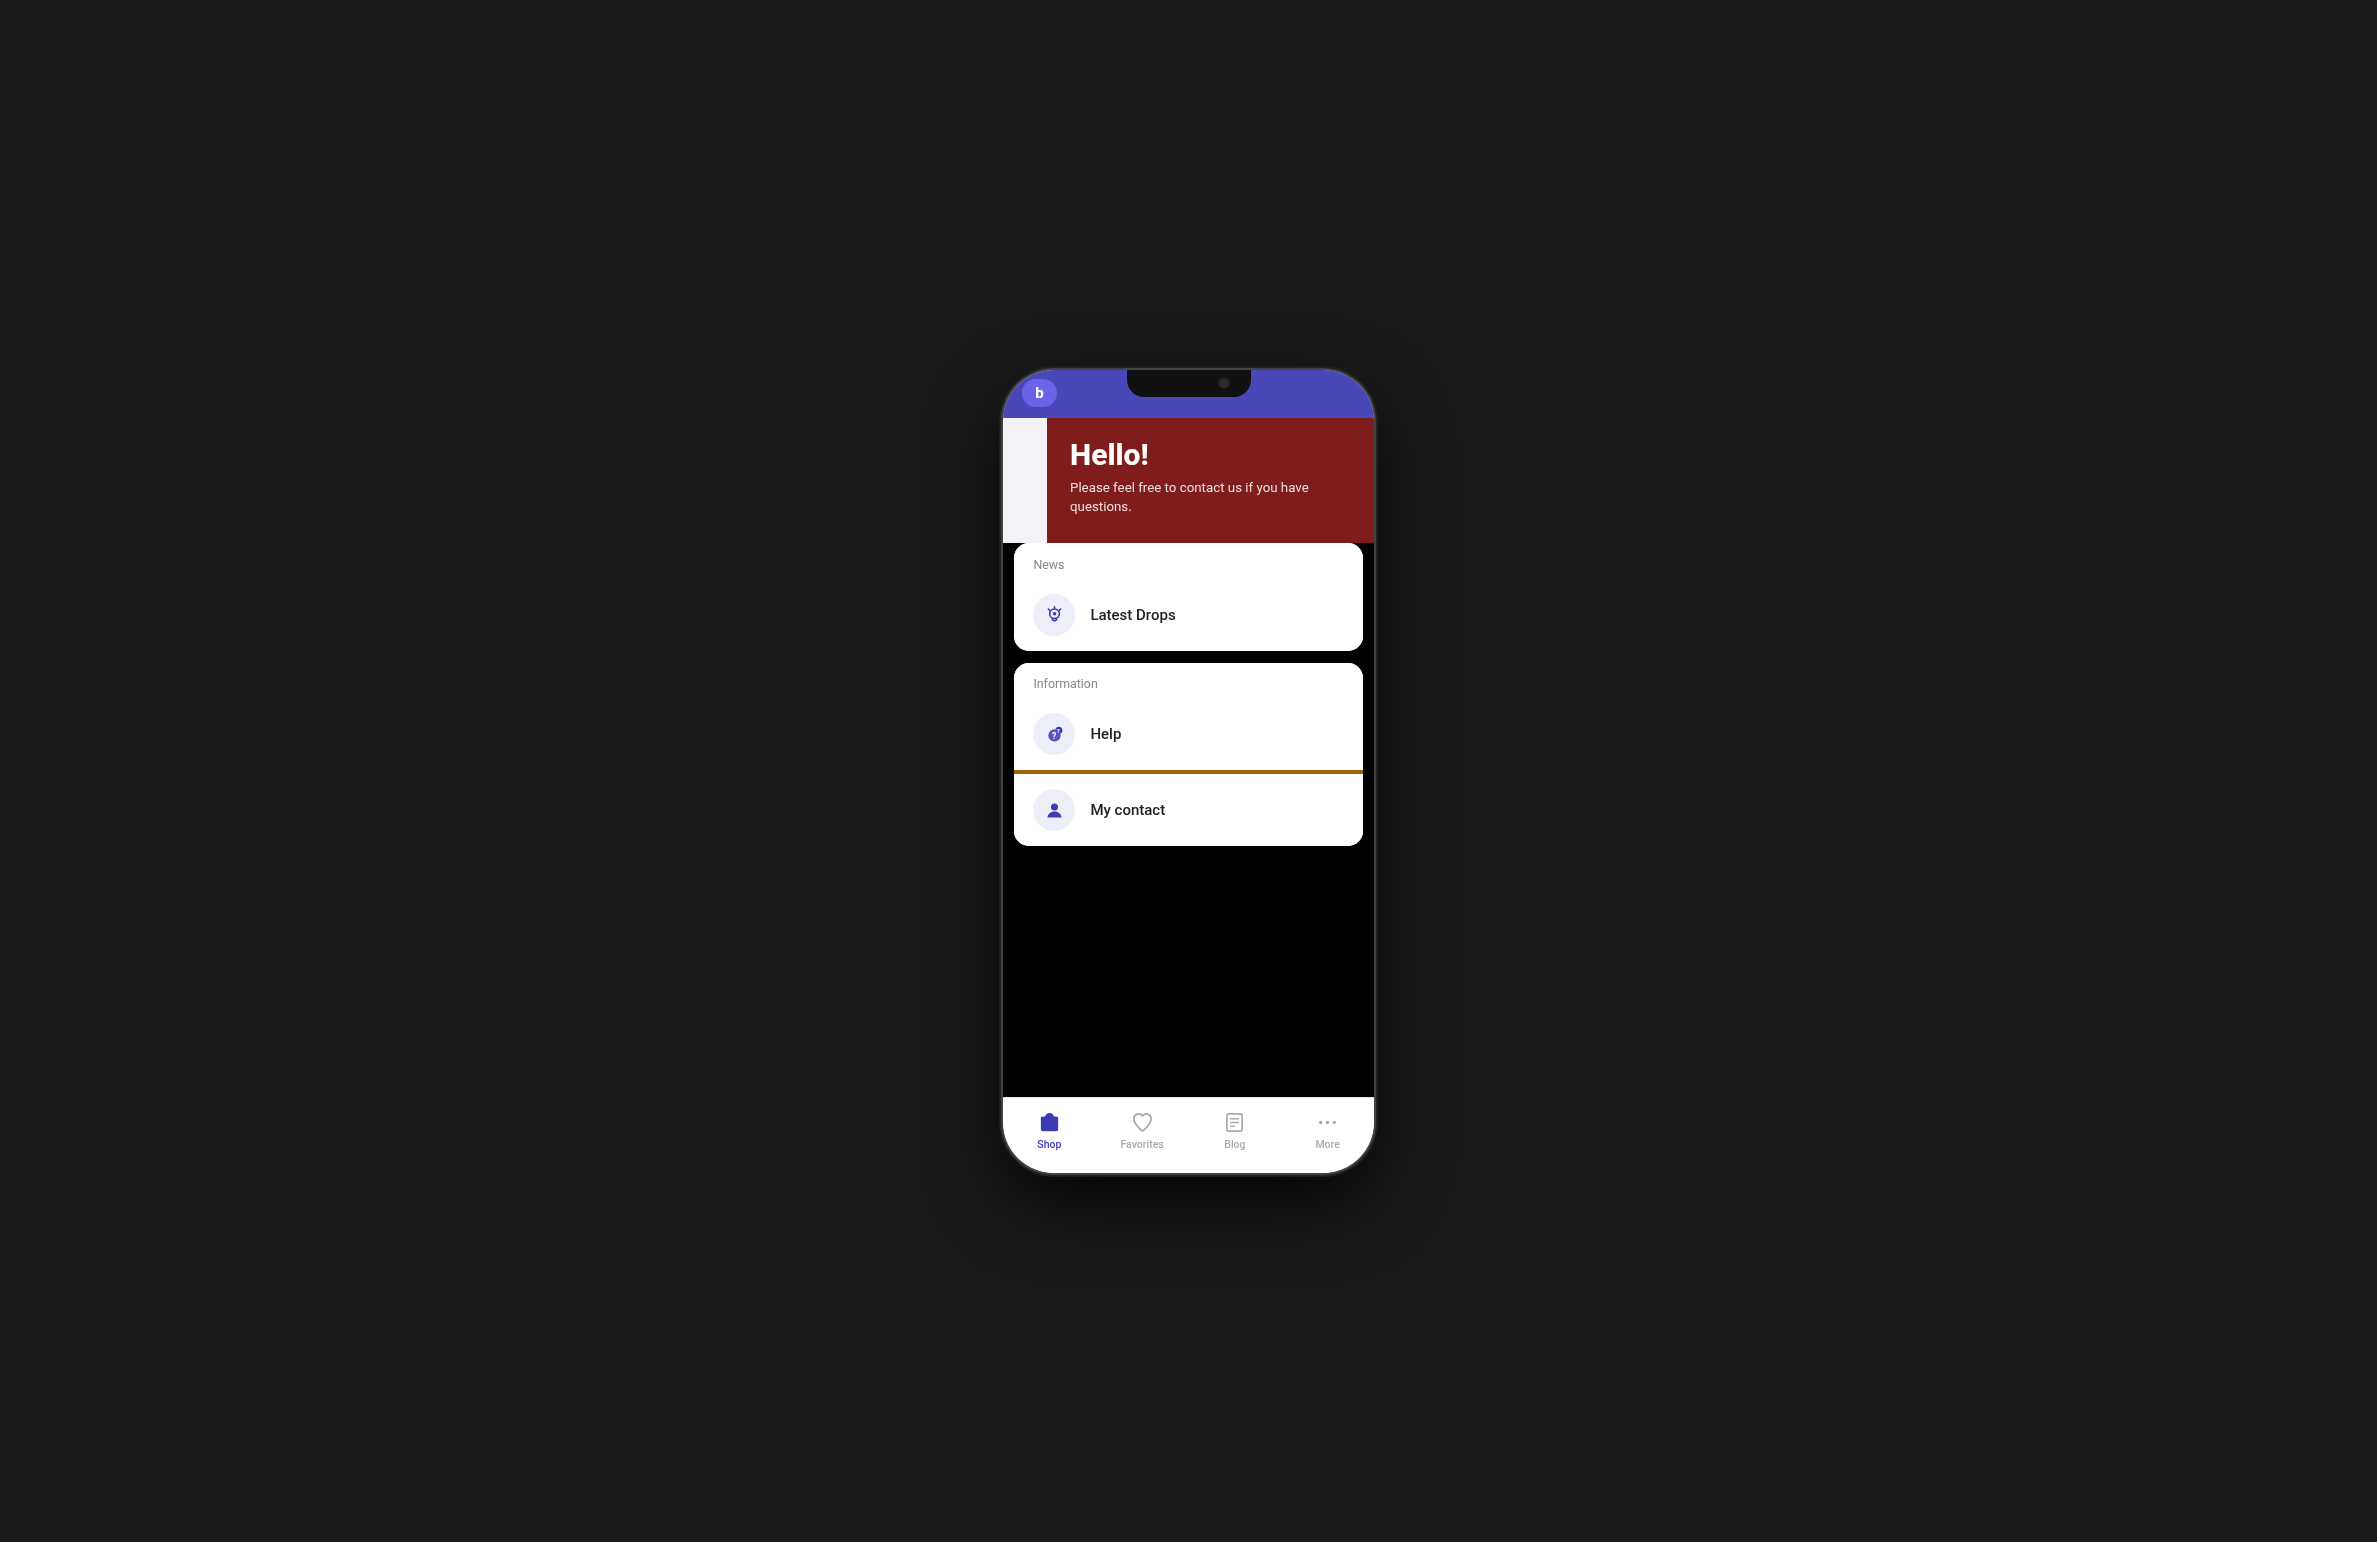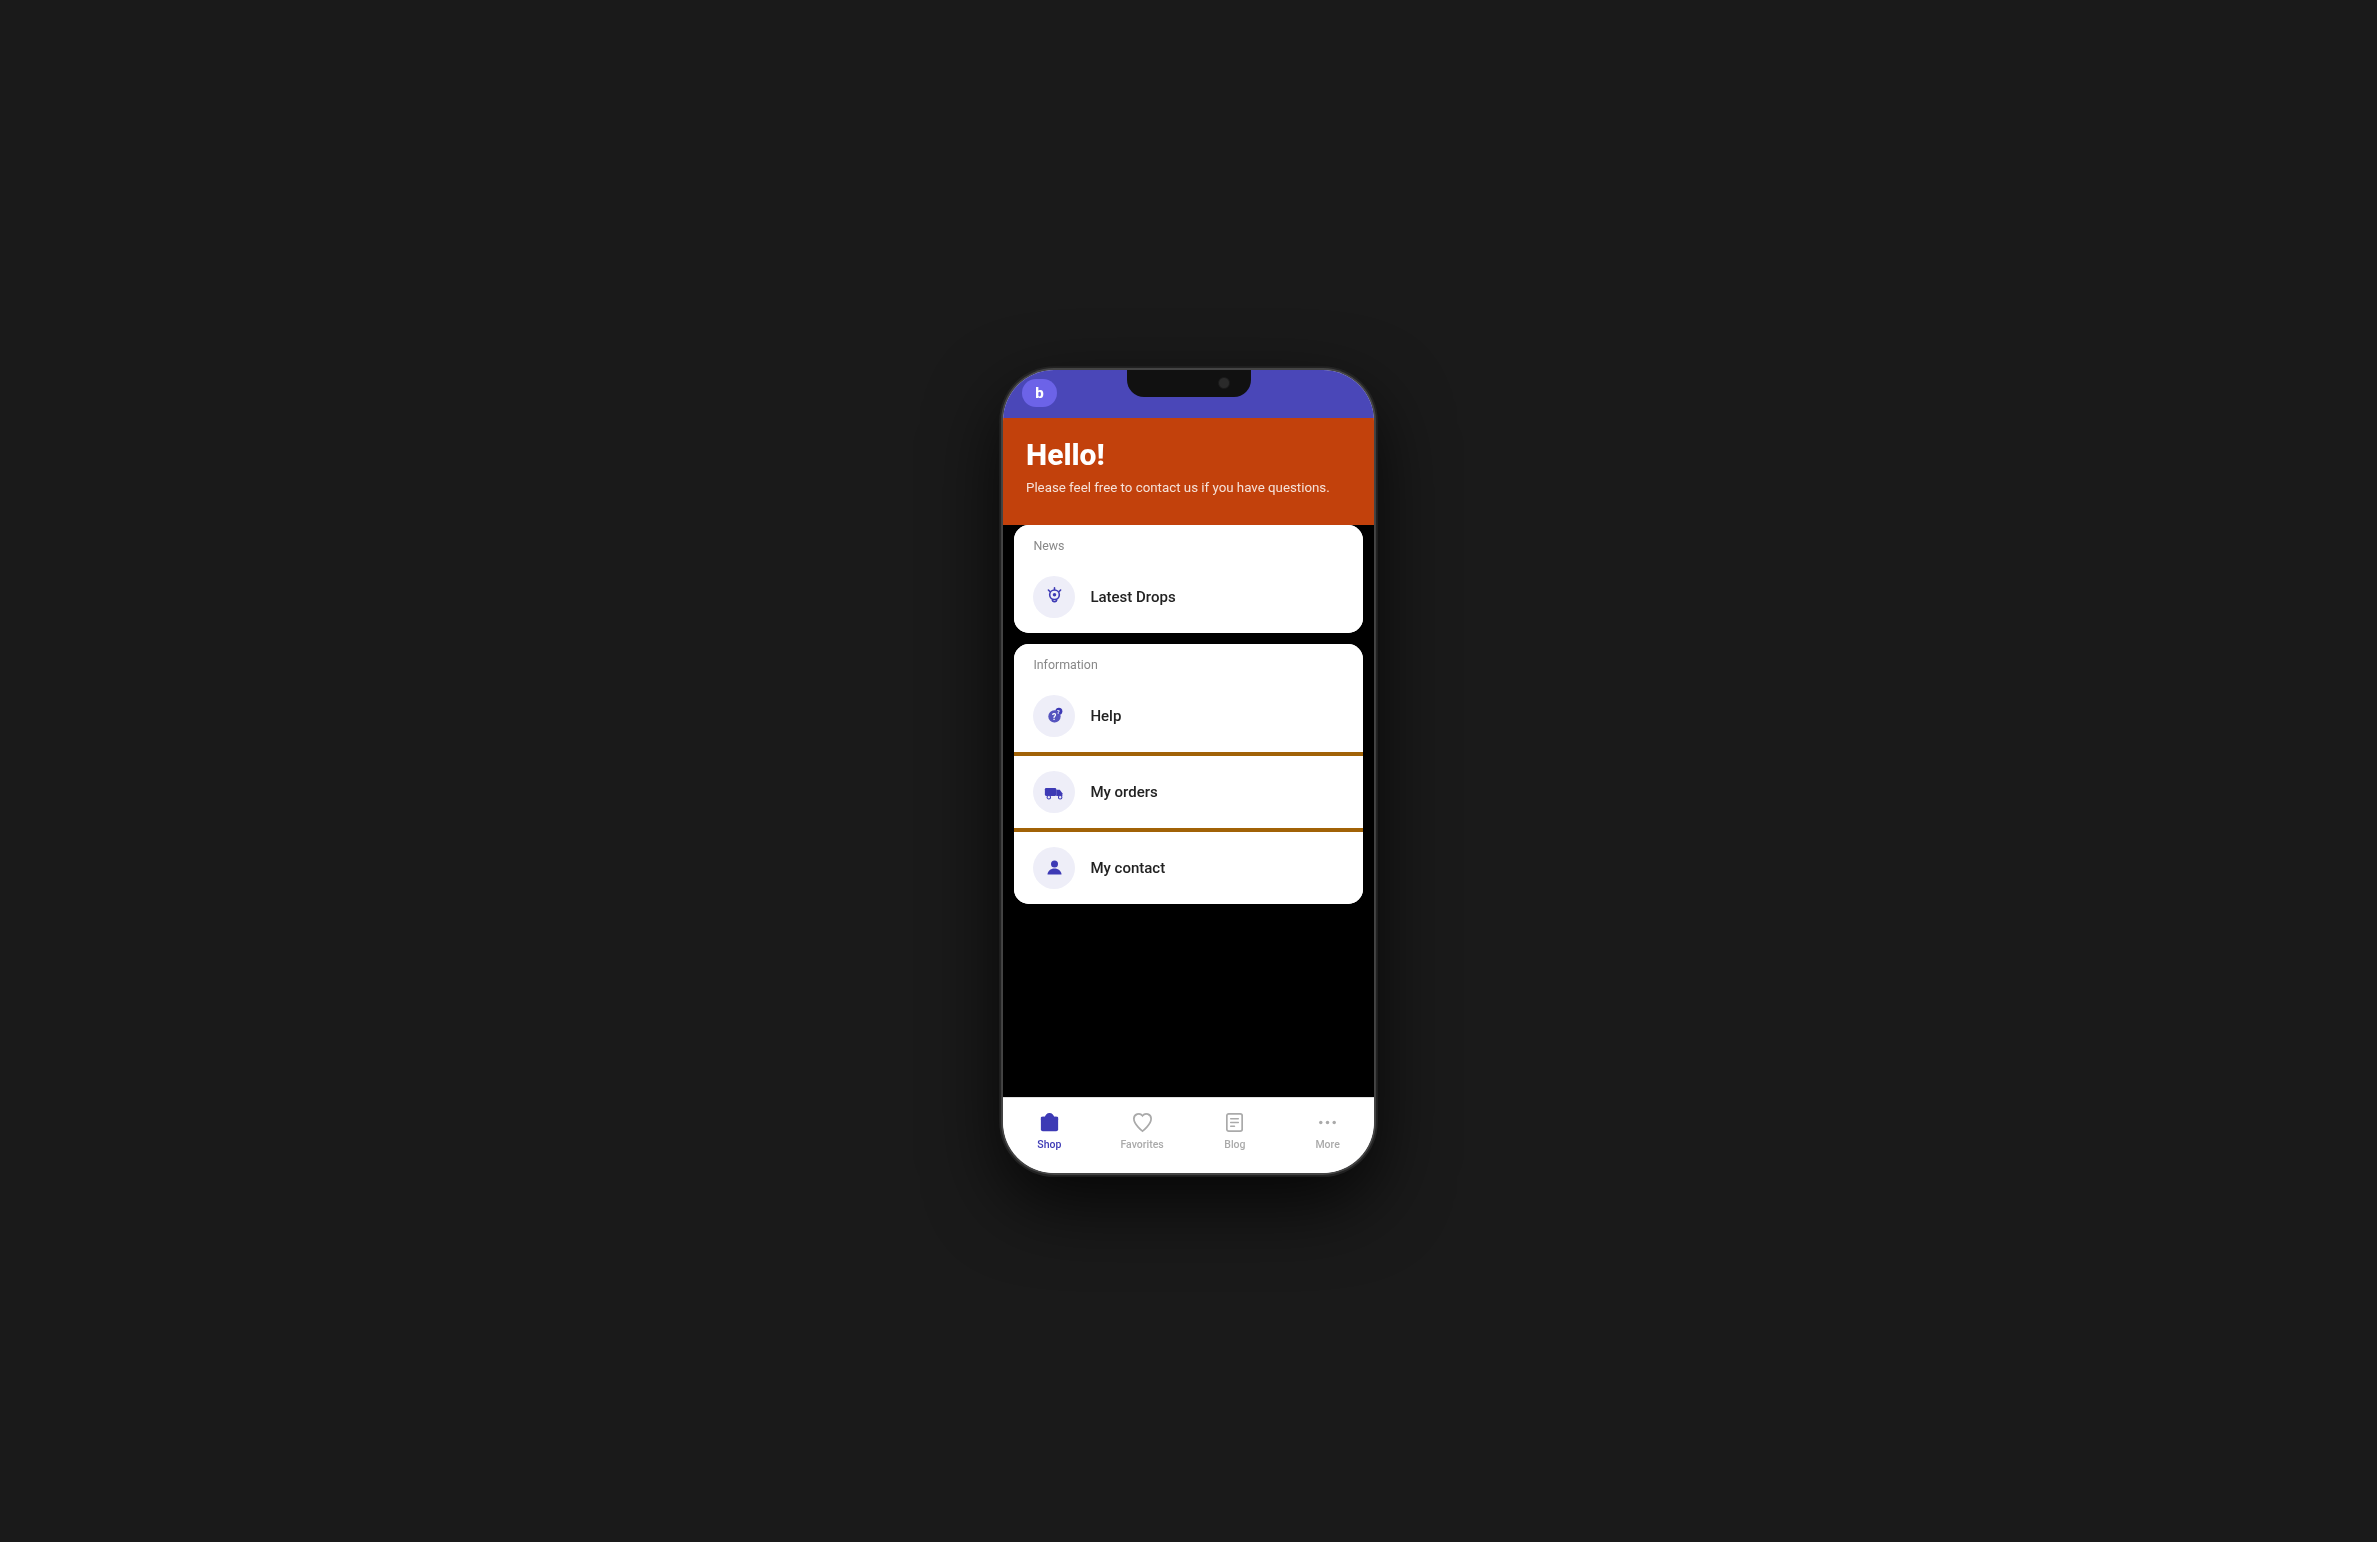--- a/index.html
+++ b/index.html
@@ -88,22 +88,23 @@
     }
 
     .logo-pill span {
       color: white;
       font-weight: 800;
       font-size: 15px;
     }
 
     
     .header {
-      background: #c2410c;
+      background: #7f1d1d;
       padding: 19px 23px 27px 23px;
+      margin-left: 44px;
     }
 
     .header-title {
       color: white;
       font-size: 30px;
       font-weight: 800;
       margin-bottom: 7.6px;
     }
 
     .header-subtitle {
@@ -263,31 +264,20 @@
               <circle cx="12" cy="13" r="7" fill="#3d3ab5"></circle>
               <circle cx="17" cy="7" r="4" fill="#3d3ab5"></circle>
               <circle cx="12" cy="13" r="7" fill="#eeeef8" fill-opacity="0.15"></circle>
               <text x="9" y="17" font-size="10" fill="white" font-weight="bold">?</text>
               <text x="14.5" y="10" font-size="7" fill="white" font-weight="bold">?</text>
             </svg>
           </div>
           <span class="menu-label">Help</span>
         </div>
 
-        <div class="menu-item">
-          <div class="icon-circle">
-            <svg viewBox="0 0 24 24" fill="none" xmlns="http://www.w3.org/2000/svg">
-              <rect x="1" y="8" width="13" height="9" rx="1.5" fill="#3d3ab5"></rect>
-              <path d="M14 10h4l3 4v3h-7V10z" fill="#3d3ab5"></path>
-              <circle cx="5.5" cy="18.5" r="2" fill="#eeeef8" stroke="#3d3ab5" stroke-width="1.2"></circle>
-              <circle cx="18.5" cy="18.5" r="2" fill="#eeeef8" stroke="#3d3ab5" stroke-width="1.2"></circle>
-            </svg>
-          </div>
-          <span class="menu-label">My orders</span>
-        </div>
 
         <div class="menu-item">
           <div class="icon-circle">
             <svg viewBox="0 0 24 24" fill="none" xmlns="http://www.w3.org/2000/svg">
               <circle cx="12" cy="8" r="4" fill="#3d3ab5"></circle>
               <path d="M4 20c0-4 3.6-7 8-7s8 3 8 7" fill="#3d3ab5"></path>
             </svg>
           </div>
           <span class="menu-label">My contact</span>
         </div>

